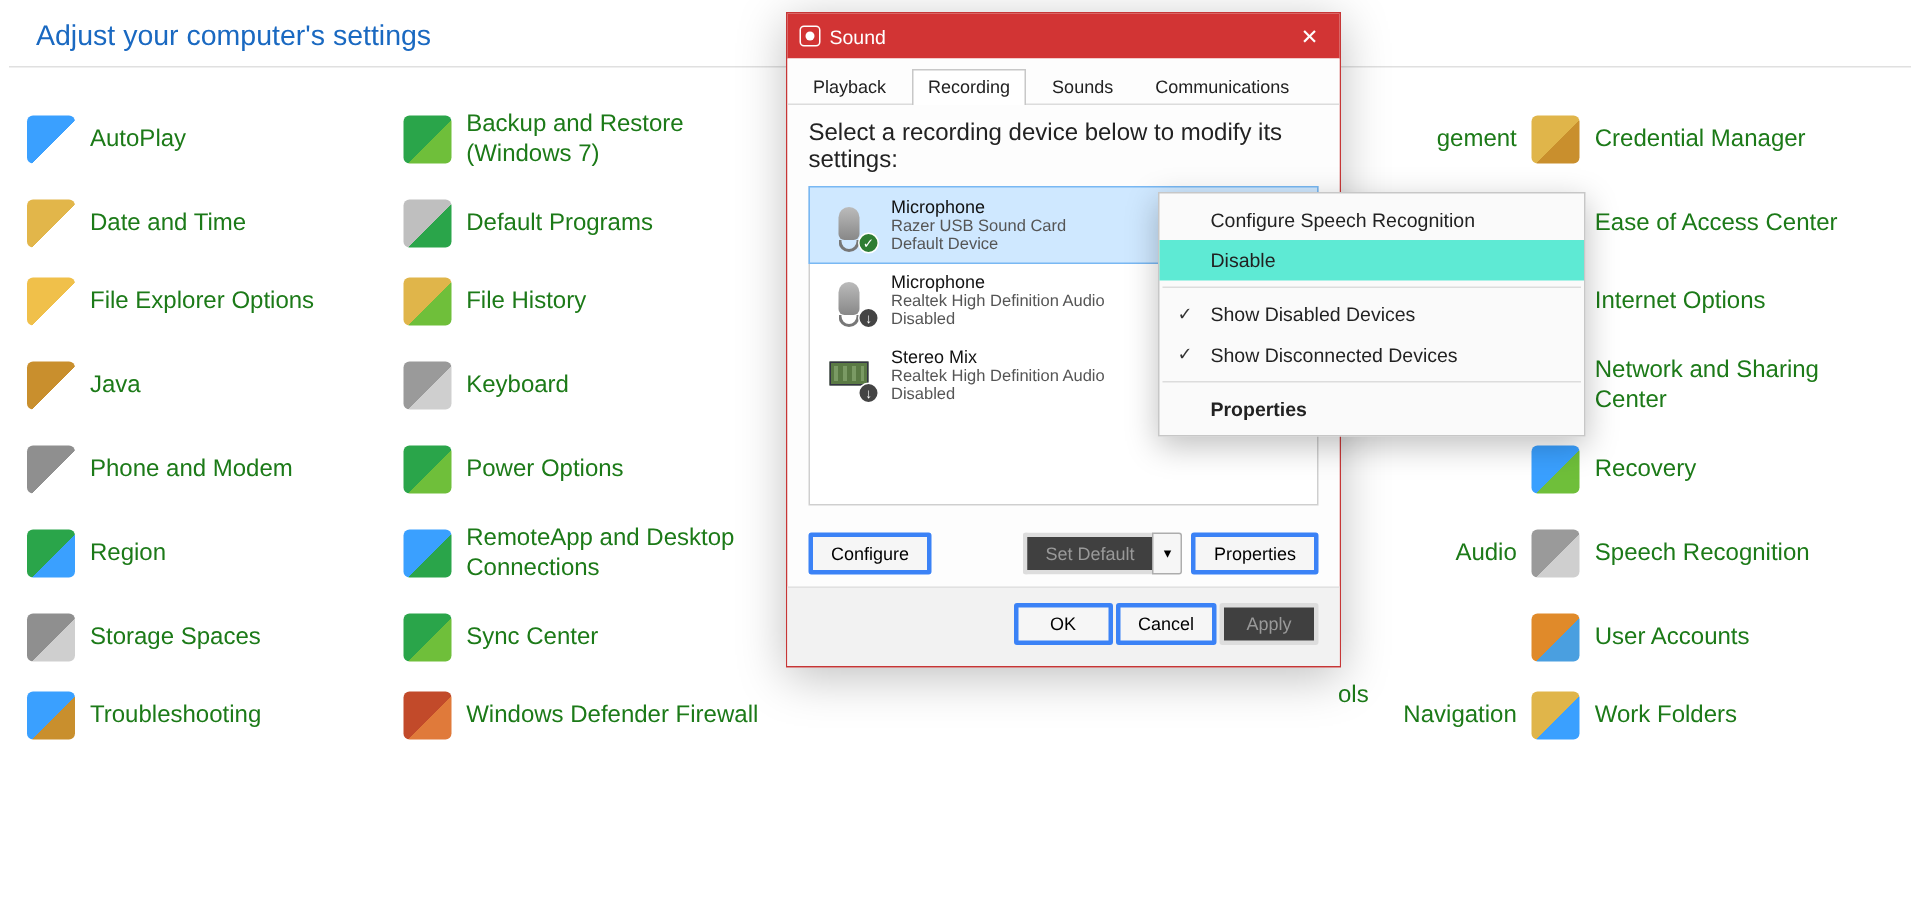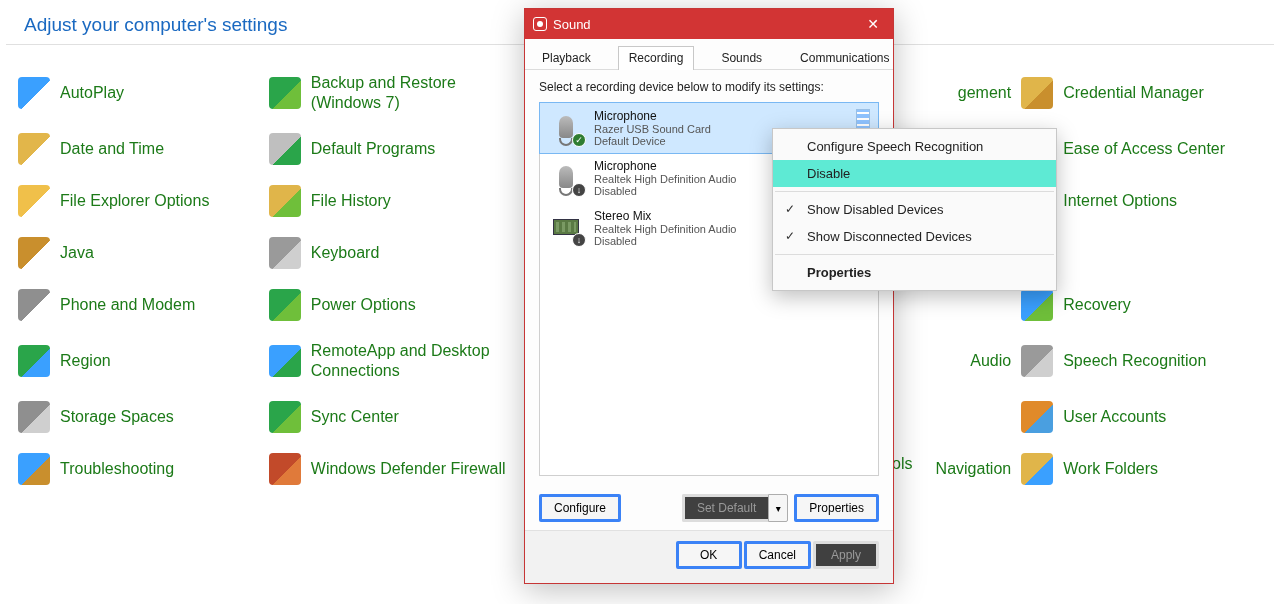--- a/index.html
+++ b/index.html
@@ -70,45 +70,45 @@
   }
   .dialog-titlebar .tb-title { flex: 1; font-size:13px;}
   .dialog-titlebar .tb-close {
     width: 28px; height: 22px; display:flex; align-items:center; justify-content:center;
     font-size: 14px; cursor:pointer;
   }
   .dialog-body { background:#fdfdfd;}
   .tabs {
     display: flex;
     padding: 6px 6px 0 6px;
-    gap: 16px;
+    gap: 6px;
     font-size:12px;
     border-bottom:1px solid #dcdcdc;
   }
   .tab {
     padding: 4px 10px 5px 10px;
     border:1px solid transparent;
     border-bottom:none;
     color:#222;
     cursor:pointer;
     position:relative;
     top:1px;
     background:transparent;
   }
   .tab.active {
     border-color:#c8c8c8;
     background:#fff;
   }
   .dialog-inner {
     padding: 10px 14px 6px 14px;
   }
-  .hint { font-size:12px; color:#222; margin-bottom:8px;}
+  .hint { font-size:16px; color:#222; margin-bottom:8px;}
   .device-list {
     border:1px solid #cfcfcf;
-    height: 374px;
+    height: 213px;
     padding:0;
     background:#fff;
   }
   .device {
     display:flex;
     gap:10px;
     padding:6px 8px;
     align-items:flex-start;
     cursor:pointer;
   }
@@ -274,20 +274,21 @@
         <div class="picon" style="background: linear-gradient(135deg, rgb(154, 154, 154) 0px, rgb(154, 154, 154) 55%, rgb(207, 207, 207) 55%, rgb(207, 207, 207) 100%);"></div>
       </div>
       <span class="label">Keyboard</span>
     </div>
     <div class="cp-item"></div>
     <div class="cp-item"></div>
     <div class="cp-item">
       <div class="icon">
         <div class="picon" style="background: linear-gradient(135deg, rgb(58, 160, 255) 0px, rgb(58, 160, 255) 55%, rgb(111, 191, 58) 55%, rgb(111, 191, 58) 100%);"></div>
       </div>
+      <span class="label">Network and Sharing Center</span>
     </div>
     <div class="cp-item">
       <div class="icon">
         <div class="picon" style="background: linear-gradient(135deg, rgb(143, 143, 143) 0px, rgb(143, 143, 143) 55%, rgb(255, 255, 255) 55%, rgb(255, 255, 255) 100%);"></div>
       </div>
       <span class="label">Phone and Modem</span>
     </div>
     <div class="cp-item">
       <div class="icon">
         <div class="picon" style="background: linear-gradient(135deg, rgb(42, 165, 74) 0px, rgb(42, 165, 74) 55%, rgb(111, 191, 58) 55%, rgb(111, 191, 58) 100%);"></div>

